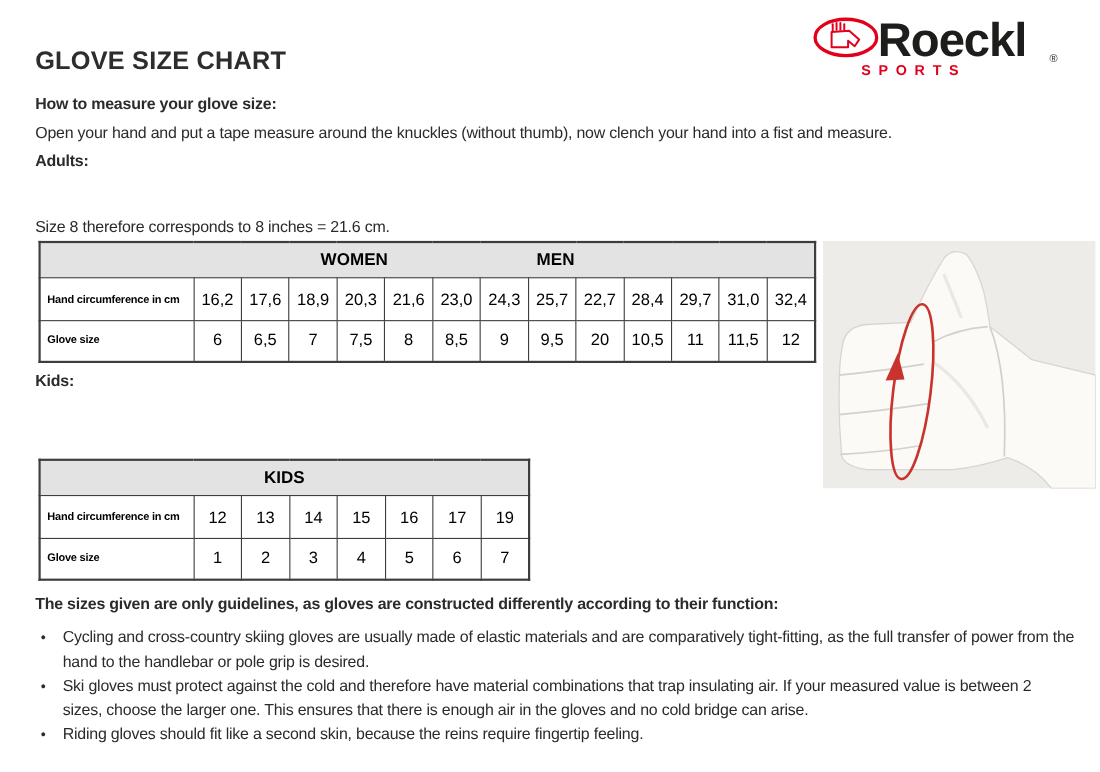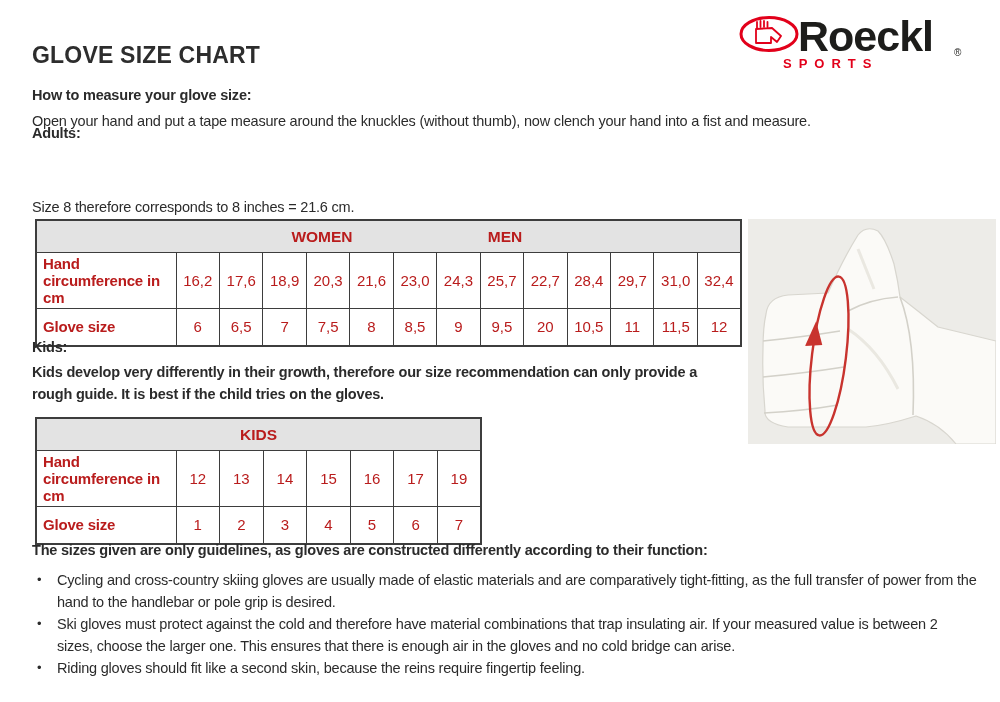--- a/index.html
+++ b/index.html
@@ -11,23 +11,23 @@
   .body-text{font-size:14.5px;font-weight:400;letter-spacing:-0.2px;line-height:22px;}
   .b{font-weight:700;}
 
   
   .logo{left:735px;top:11px;width:232px;height:60px;}
 
   
   table.sizes{border-collapse:collapse;table-layout:fixed;background:#fff;
       border:2px solid #3d3d3d;font-size:15px;}
   table.sizes td, table.sizes th{border:1.5px solid #3d3d3d;padding:0;text-align:center;
-      vertical-align:middle;color:#b91c1c;overflow:hidden;}
+      vertical-align:middle;color:#000000;overflow:hidden;}
   table.sizes .group-row th{background:#e3e3e3;height:31px;font-size:15.5px;font-weight:700;}
-  table.sizes .label-cell{text-align:left;font-weight:700;font-size:15px;letter-spacing:-0.2px;
+  table.sizes .label-cell{text-align:left;font-weight:700;font-size:10px;letter-spacing:-0.2px;
       padding:2px 6px;line-height:17px;}
   table.sizes .r1{height:39px;}
   table.sizes .r2{height:37px;}
   .adults-table{left:35px;top:219px;}
   .adults-table table{width:707px;}
   .kids-table{left:35px;top:417px;}
   .kids-table table{width:447px;}
   .group-header-inner{position:relative;width:100%;height:100%;}
   .group-header-inner span{position:absolute;top:50%;transform:translate(-50%,-50%);}
 
@@ -60,21 +60,21 @@
       </g>
       <text x="63" y="40" font-family="Liberation Sans, sans-serif" font-size="43" font-weight="bold" fill="#1d1d1b" letter-spacing="-1">Roeckl</text>
       <text x="219" y="45" font-family="Liberation Sans, sans-serif" font-size="10" fill="#1d1d1b">®</text>
       <text x="48" y="57" font-family="Liberation Sans, sans-serif" font-size="13" font-weight="bold" fill="#e2001a" letter-spacing="7">SPORTS</text>
     </svg>
   </div>
 
   <div class="abs h-bold" style="left:32px;top:87px;">How to measure your glove size:</div>
   <div class="abs body-text" style="left:32px;top:110px;">Open your hand and put a tape measure around the knuckles (without thumb), now clench your hand into a fist and measure.</div>
 
-  <div class="abs h-bold" style="left:32px;top:125px;">Adults:</div>
+  <div class="abs h-bold" style="left:32px;top:139px;">Adults:</div>
   <div class="abs body-text" style="left:32px;top:196px;">Size 8 therefore corresponds to 8 inches = 21.6 cm.</div>
 
   <div class="abs adults-table">
     <table class="sizes">
       <colgroup>
           <col style="width:140px;">
         </colgroup>
       <tbody>
           <tr class="group-row">
         <th colspan="14">
@@ -143,21 +143,20 @@
       </g>
 
       <g transform="rotate(7 81 137)">
         <ellipse cx="81" cy="137" rx="17" ry="80" fill="none" stroke="#c8332e" stroke-width="2.4"></ellipse>
         <polygon points="64,104 56,130 73,127" fill="#c8332e"></polygon>
       </g>
     </svg>
   </div>
 
   <div class="abs h-bold" style="left:32px;top:339px;">Kids:</div>
-  <div class="abs body-text b" style="left:32px;top:361px;width:690px;">Kids develop very differently in their growth, therefore our size recommendation can only provide a rough guide. It is best if the child tries on the gloves.</div>
 
   <div class="abs kids-table">
     <table class="sizes">
       <colgroup>
           <col style="width:140px;">
         </colgroup>
       <tbody>
           <tr class="group-row">
         <th colspan="8">KIDS</th>
       </tr>

